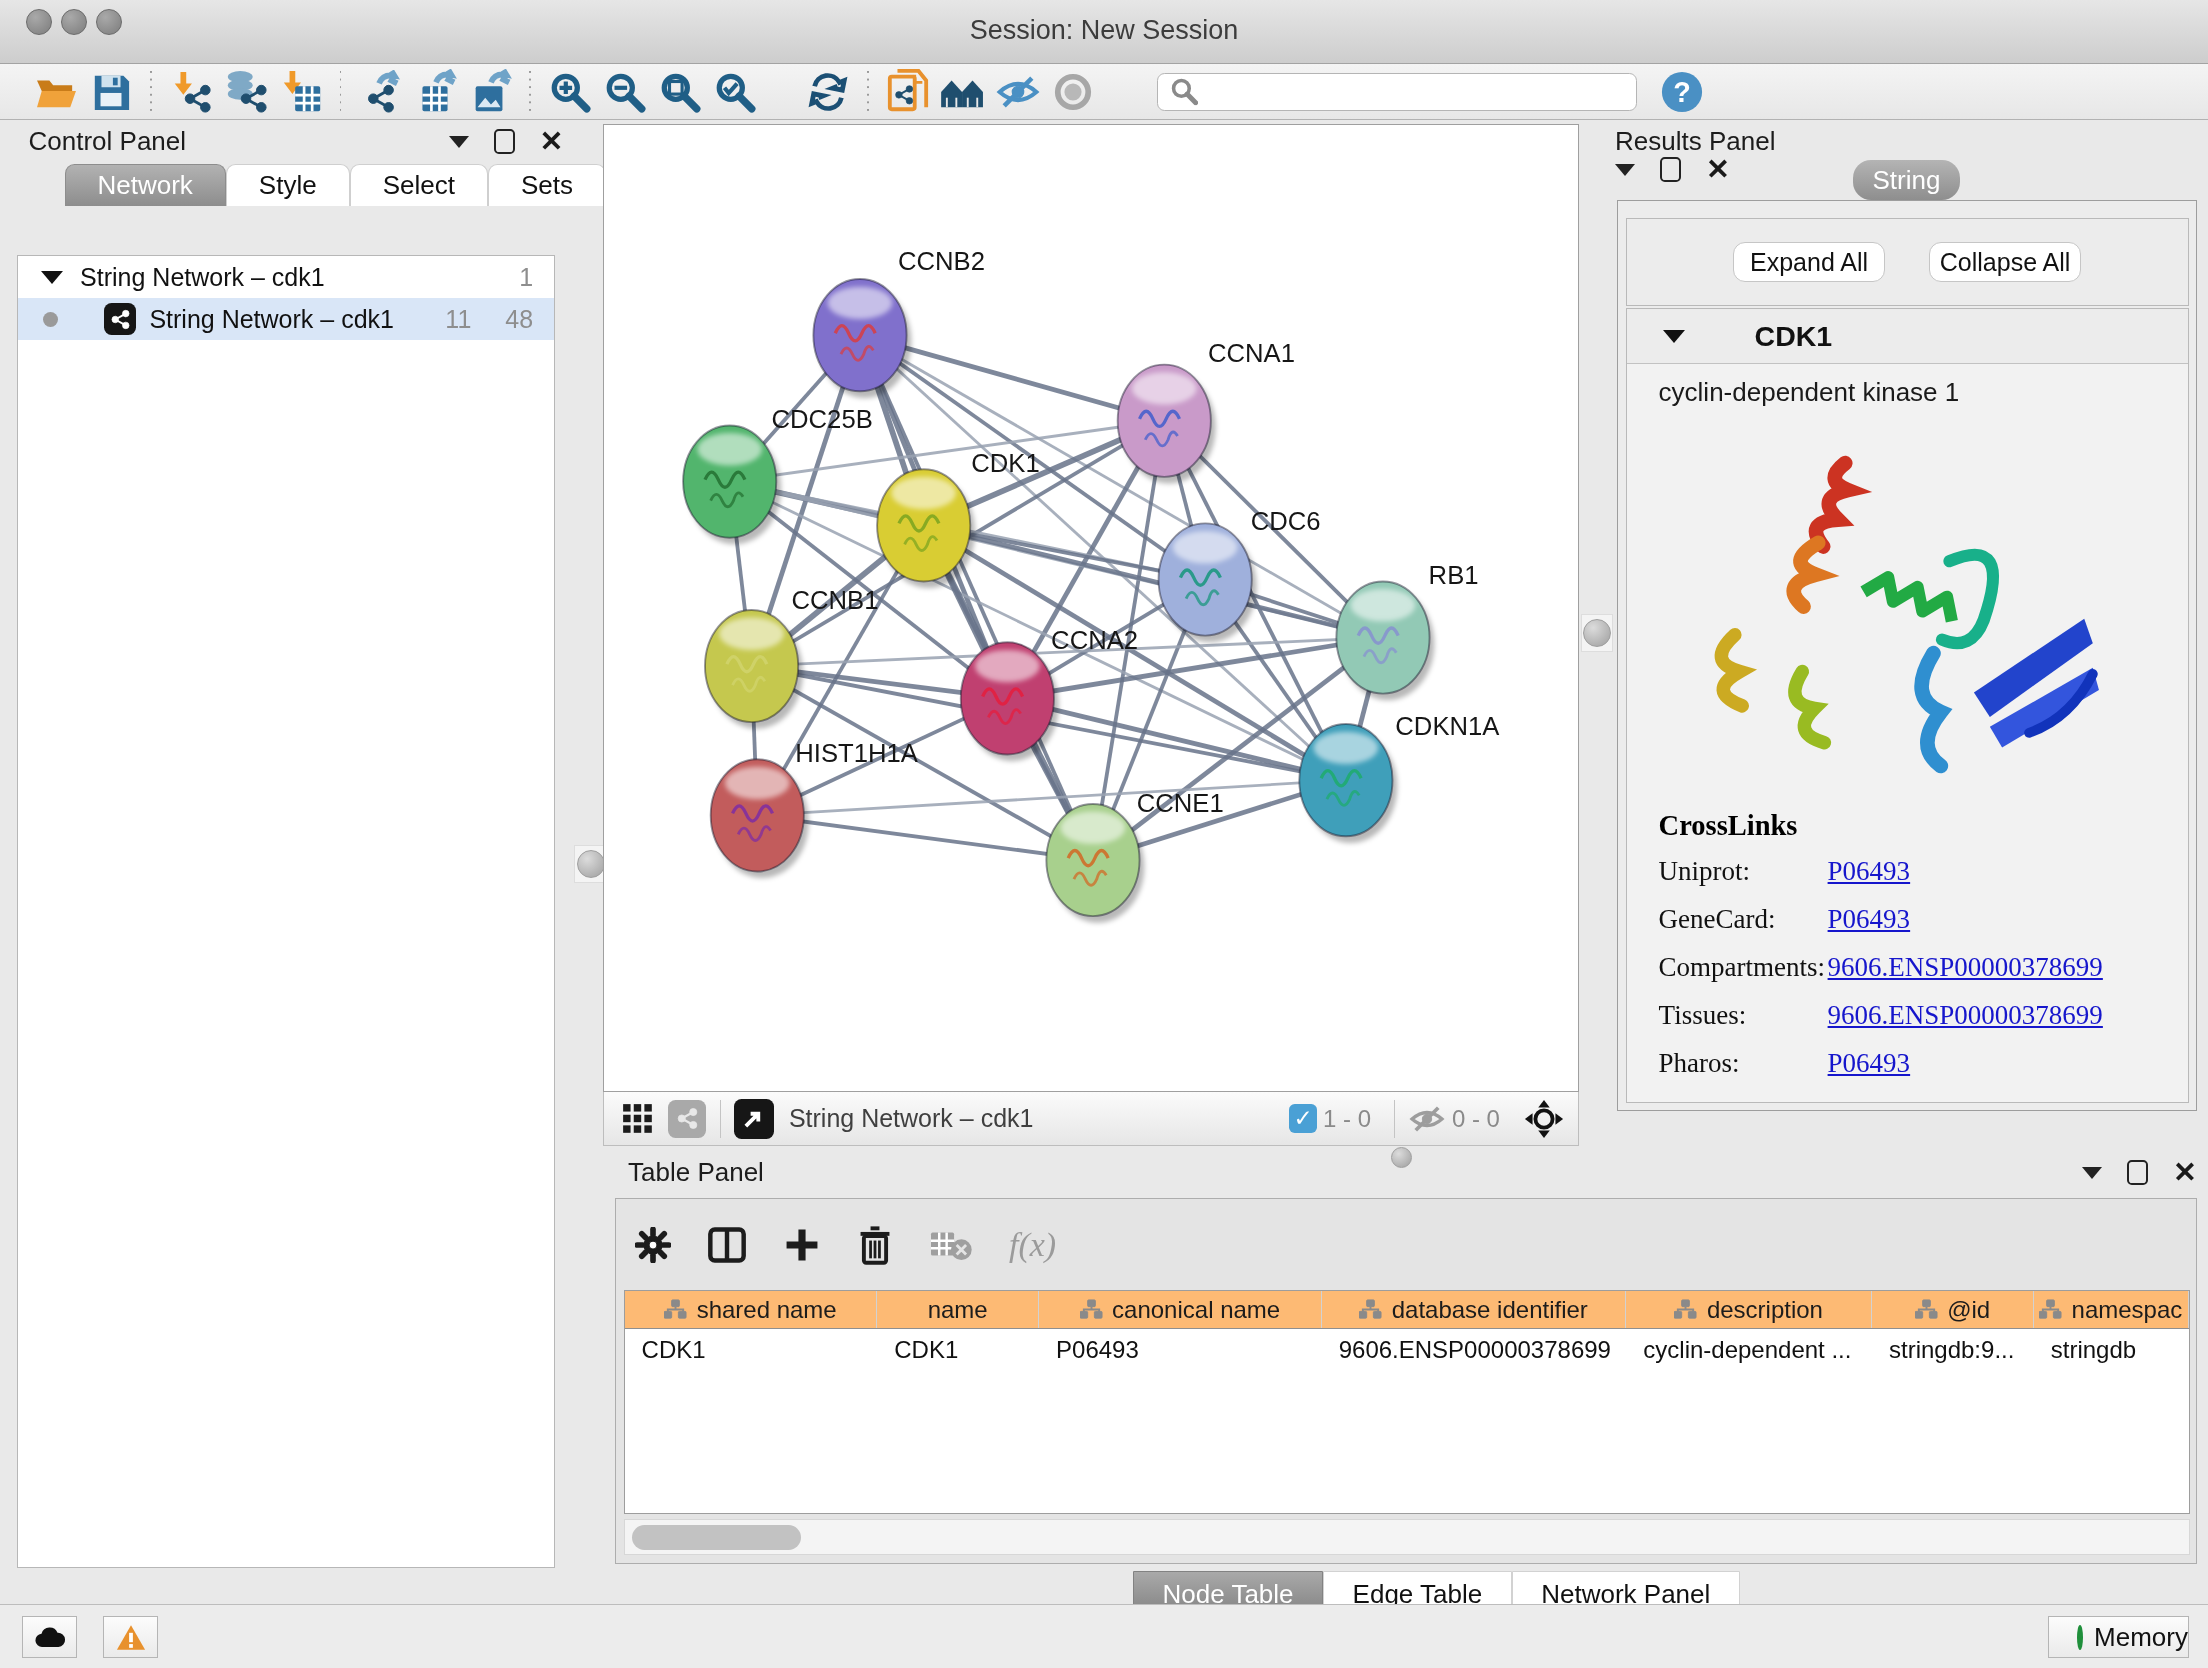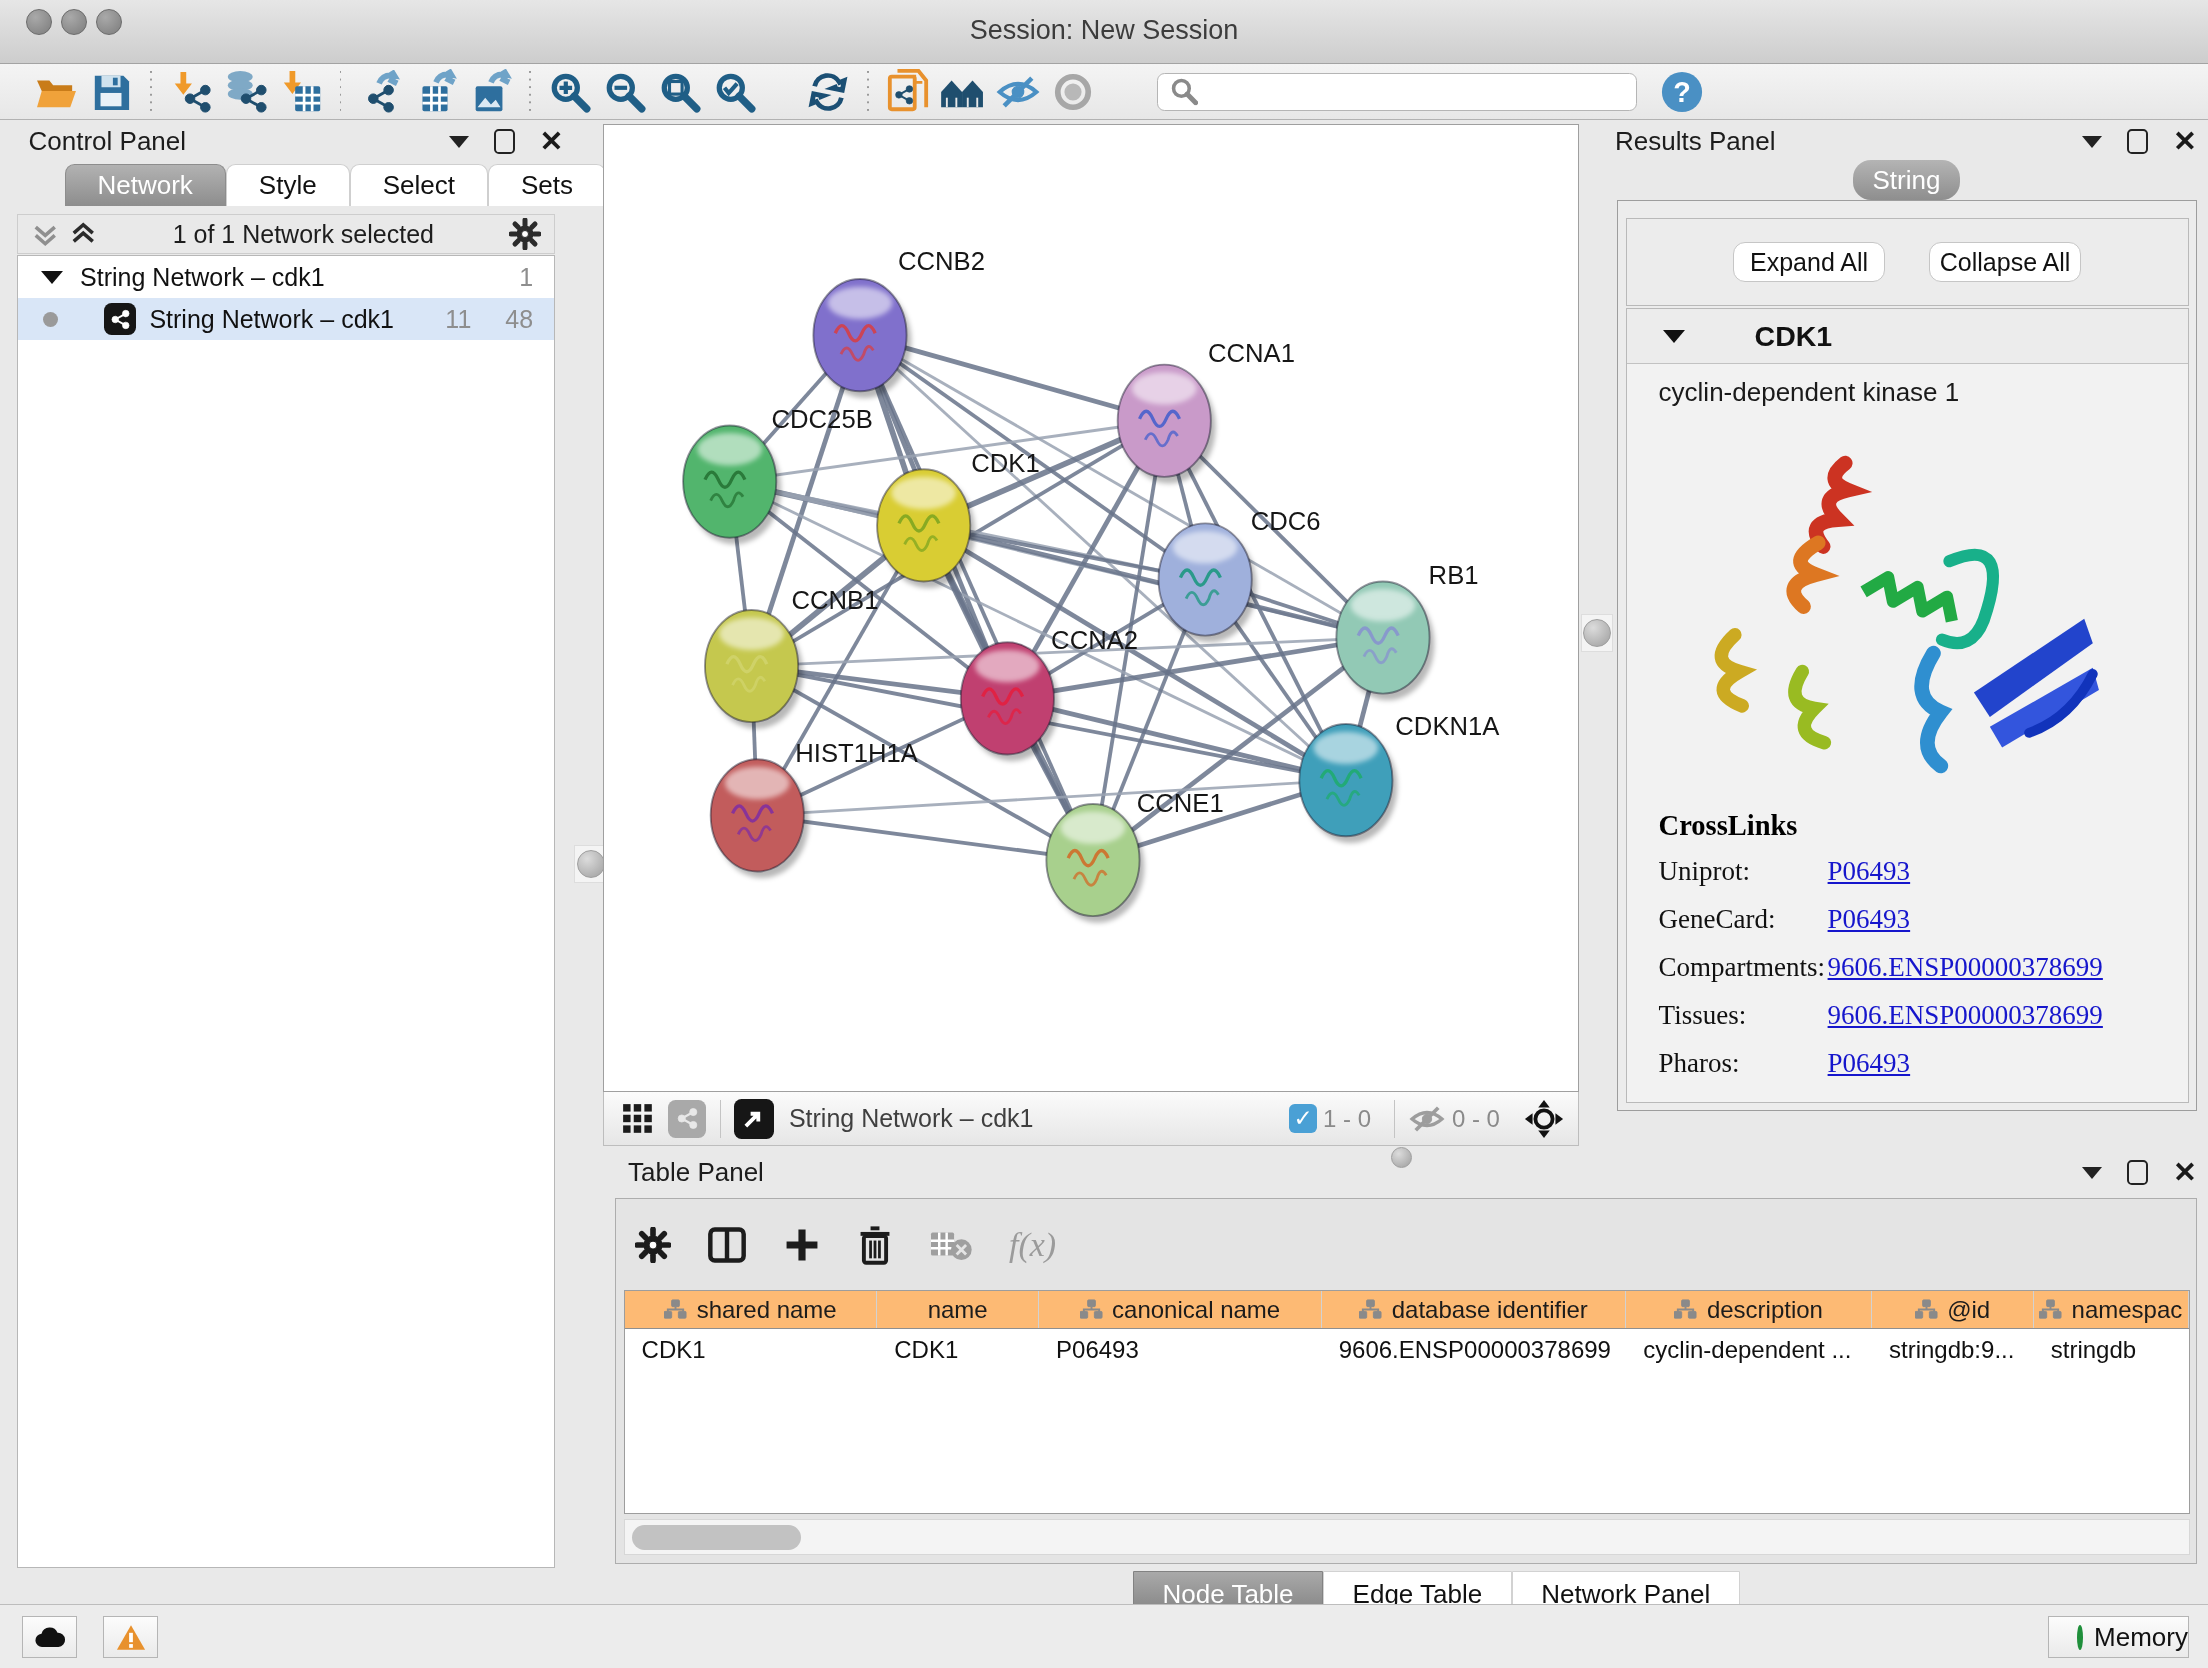--- a/index.html
+++ b/index.html
@@ -70,21 +70,21 @@
   #net-toolbar .vsep { width:1px; height:38px; background:#c4c4c4; margin:0 13.3px; }
   #net-title { font-size:25px; color:#3f3f3f; margin-left:15px; flex:1; }
   .count-txt { font-size:24px; color:#8a8a8a; margin:0 9.5px 0 5.7px; }
   .chkbox { width:28.5px; height:28.5px; border-radius:5.7px; background:#4aa0d5; color:#fff; font-size:23px;
     display:flex; align-items:center; justify-content:center; }
   .splitter-dot { width:28.5px; height:28.5px; border-radius:50%;
     background:radial-gradient(circle at 35% 30%, #dcdcdc, #9e9e9e); border:1px solid #9e9e9e; }
   .splitter-pad { background:#f4f4f4; border:1px solid #dddddd; display:flex; align-items:center; justify-content:center; }
 
   
-  #rp-header { left:1615px; top:126px; width:582px; display:flex; justify-content:space-between; position:absolute; }
+  #rp-header { left:1615px; top:126px; width:582px; display:flex; justify-content:space-between; position:absolute;flex-direction:column; }
   #rp-tab { left:1853px; top:160px; width:107px; height:40px; background:linear-gradient(#b4b4b4,#8e8e8e);
     border-radius:18px; color:#fff; font-size:26px; display:flex; align-items:center; justify-content:center; }
   #rp-box { left:1617px; top:200px; width:580px; height:911px; background:#ececec; border:1px solid #9d9d9d; }
   #rp-btnrow { left:7.6px; top:17px; width:563px; height:88px; border:1px solid #b9b9b9; position:absolute;
     display:flex; align-items:center; justify-content:center; gap:44px; }
   .rp-btn { min-width:152px; height:40px; padding:0 7px; background:#fff; border:1px solid #c6c6c6;
     border-radius:12px; font-size:25px; color:#111; display:flex; align-items:center; justify-content:center; }
   #rp-section { left:7.6px; top:107px; width:563px; height:795px; border:1px solid #b9b9b9; position:absolute; }
   #rp-sec-head { height:55px; display:flex; align-items:center; background:#ececec; border-bottom:1px solid #c2c2c2; }
   #rp-gene { font-size:28.5px; font-weight:bold; color:#111; margin-left:70px; }
@@ -350,38 +350,20 @@
       <span class="pc-min"></span>
       <span class="pc-float"></span>
       <span class="pc-close">✕</span>
     </span>
   </div>
   <div id="cp-tabs" class="tabs-row">
     <div class="tab active">Network</div>
     <div class="tab">Style</div>
     <div class="tab">Select</div>
     <div class="tab">Sets</div>
-  </div>
-  <div id="cp-selbar">
-    <svg width="28.5" height="28.5" viewBox="0 0 24 24" style="margin-left:13.3px">
-        <g fill="none" stroke="#8f8f8f" stroke-width="3">
-          <path d="M4 6 l8 7 8-7 M4 13 l8 7 8-7"></path>
-        </g>
-      </svg>
-    <svg width="28.5" height="28.5" viewBox="0 0 24 24" style="margin-left:9.5px">
-        <g fill="none" stroke="#2b2b2b" stroke-width="3">
-          <path d="M4 18 l8-7 8 7 M4 11 l8-7 8 7"></path>
-        </g>
-      </svg>
-    <span class="summary">1 of 1 Network selected</span>
-    <svg width="32" height="32" viewBox="0 0 32 32" style="margin-right:13.3px">
-        <g fill="#2b2b2b" stroke="#2b2b2b">
-          <use href="#sym-gear" width="32" height="32"></use>
-        </g>
-      </svg>
   </div>
   <div id="cp-tree">
     <div class="tree-row">
       <span class="tri-down" style="margin:0 17px 0 23px"></span>
       <span style="flex:1">String Network – cdk1</span>
       <span class="count" style="margin-right:21px">1</span>
     </div>
     <div class="tree-row selected">
       <span class="dot-gray" style="margin:0 0 0 25px"></span>
       <span class="share-badge" style="margin:0 0 0 46px">

